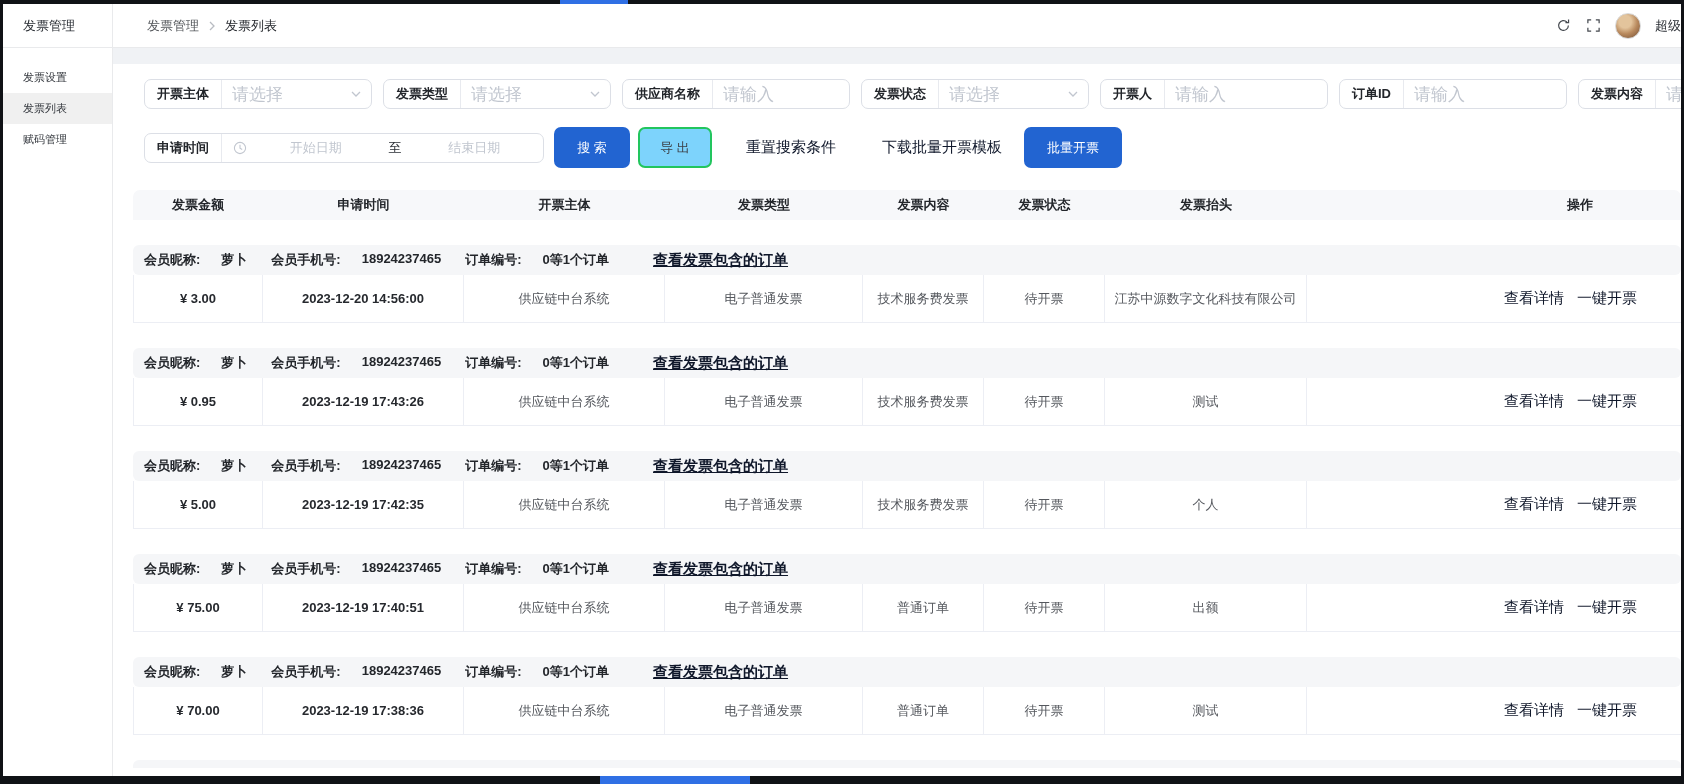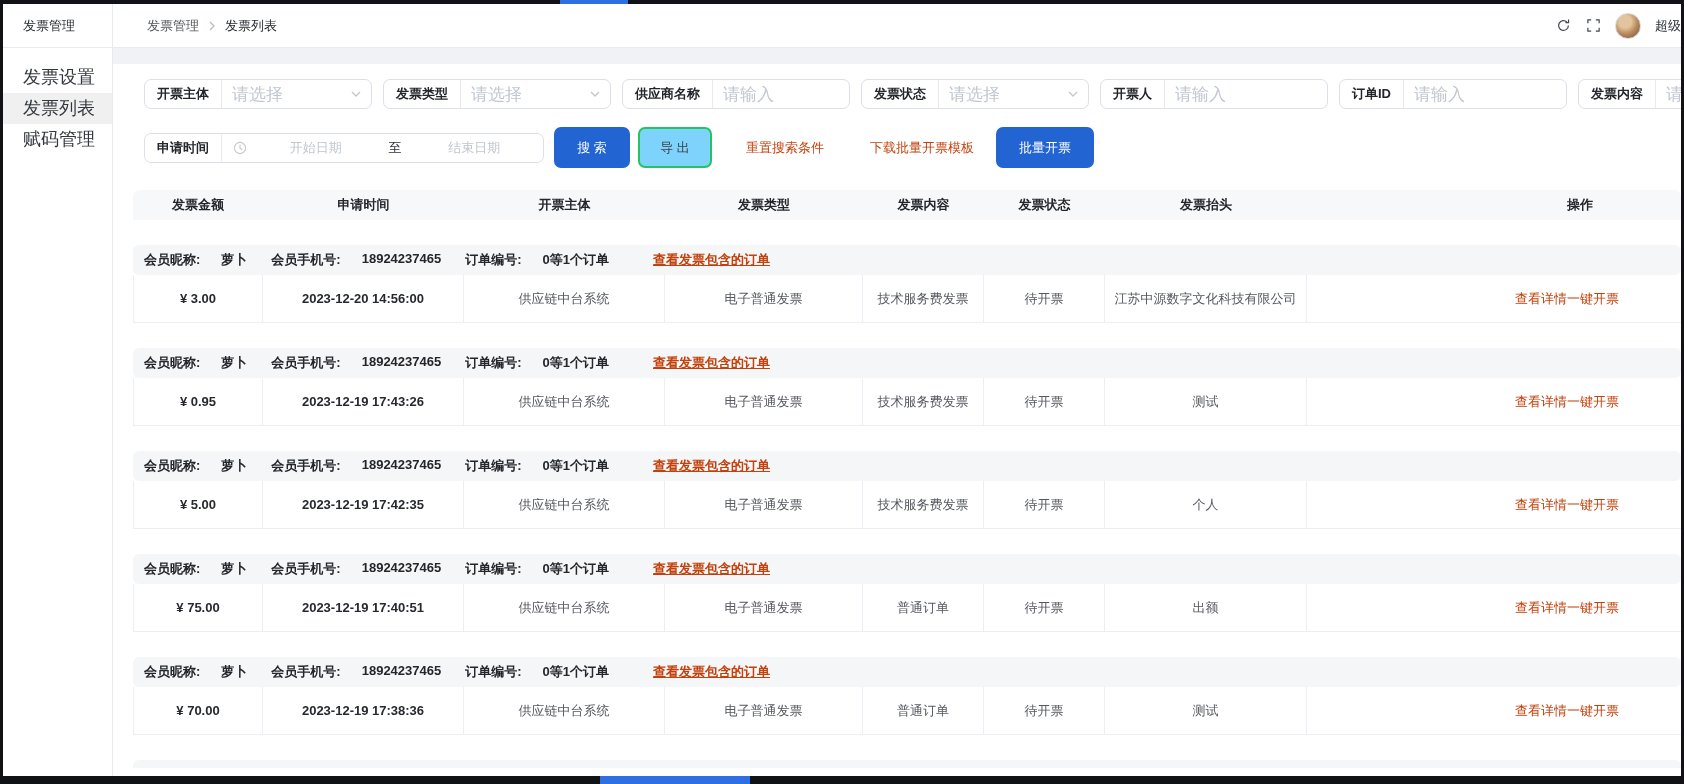--- a/index.html
+++ b/index.html
@@ -15,21 +15,21 @@
   .bar-top .accent{position:absolute;left:560px;width:68px;top:0;height:4px;background:#2f6fe4}
   .bar-bottom{position:absolute;left:0;right:0;bottom:0;height:8px;background:#101216;z-index:41}
   .bar-bottom .accent{position:absolute;left:600px;width:150px;top:0;height:8px;background:#2f6fe4}
 
   .app{position:absolute;left:3px;right:3px;top:4px;bottom:8px;display:flex;background:#fff}
 
   
   .sidebar{width:109px;flex:0 0 auto;border-right:1px solid #e9eaec;display:flex;flex-direction:column;background:#fff}
   .sb-title{height:43px;line-height:43px;padding-left:20px;font-size:13px;color:#2a2e34;border-bottom:1px solid #e9eaec;white-space:nowrap}
   .sb-menu{padding-top:14px}
-  .sb-item{height:31px;line-height:31px;padding-left:20px;font-size:18px;color:#33373d;cursor:pointer;white-space:nowrap}
+  .sb-item{height:31px;line-height:31px;padding-left:20px;font-size:11px;color:#33373d;cursor:pointer;white-space:nowrap}
   .sb-item.active{background:#f0f0f0}
 
   
   .main{flex:1;display:flex;flex-direction:column;min-width:0}
   .topbar{height:43px;flex:0 0 auto;border-bottom:1px solid #e9eaec;display:flex;align-items:center;padding-left:34px;position:relative}
   .crumbs{display:flex;align-items:center;gap:9px;font-size:13px;color:#55585c}
   .crumb{cursor:pointer}
   .crumb.last{color:#26292e}
   .crumb-sep{color:#b8bcc2;display:flex;align-items:center}
   .top-right{position:absolute;right:0;top:0;height:100%;display:flex;align-items:center;gap:14px}
@@ -55,39 +55,39 @@
   .clock{margin-left:11px;display:flex;flex:0 0 auto}
   .d-ph{flex:1;text-align:center;font-size:13px;color:#c1c6cf;white-space:nowrap}
   .d-sep{flex:0 0 auto;font-size:13px;color:#2a2e34;padding:0 4px}
 
   .btn{height:41px;border-radius:7px;font-size:13px;display:inline-flex;align-items:center;justify-content:center;cursor:pointer;box-sizing:border-box;white-space:nowrap}
   .btn-primary{background:#2264d1;color:#fff;border:none}
   .btn-plain{background:#7dd3fc;color:#3b3f45;border:2px solid #22c55e}
   .btn-search{width:76px;margin-left:10px}
   .btn-export{width:74px;margin-left:8px}
   .btn-batch{margin-left:22px;padding:0 23px}
-  .link{color:#c2410c;font-size:13px;cursor:pointer;text-decoration:none}
+  .link{color:#0f172a;font-size:15px;cursor:pointer;text-decoration:none}
   .link.reset{margin-left:34px}
   .link.download{margin-left:46px}
 
   
   .table{margin-top:22px;--cols:130px 201px 201px 198px 121px 121px 202px minmax(0,1fr)}
   .thead{display:grid;grid-template-columns:var(--cols);background:#f7f8fa;border-radius:7px 7px 0 0;height:30px;
     align-items:center;font-size:13px;font-weight:700;color:#23262b;text-align:center}
   .thead .th.op{text-align:right;padding-right:88px}
   .group{margin-top:25px}
   .gband{height:30px;background:#f5f6f8;border-radius:6px;display:flex;align-items:center;padding-left:11px;
     font-size:13px;font-weight:700;color:#23262b;white-space:nowrap}
   .gpair{margin-right:24px;display:flex;gap:21px}
   .gband .orders-link{margin-left:20px;text-decoration:underline;font-weight:700}
   .drow{display:grid;grid-template-columns:var(--cols);height:47px;font-size:13px;color:#55585e;border-bottom:1px solid #eceef4}
   .drow>div{display:flex;align-items:center;justify-content:center;border-right:1px solid #eceef4;overflow:hidden;
     padding:0 4px;box-sizing:border-box;text-align:left;white-space:nowrap}
   .drow>div:first-child{border-left:1px solid #eceef4}
-  .drow>div.actions{border-right:none;justify-content:flex-end;padding-right:62px;}
+  .drow>div.actions{border-right:none;justify-content:flex-end;padding-right:44px;gap:13px}
   .drow .strong{color:#26292e;font-weight:700}
   .next-band{margin-top:25px;height:8px;background:#f5f6f8;border-radius:6px 6px 0 0}
 </style>
 </head>
 <body>
 
 <div class="edge l"></div>
 <div class="edge r"></div>
 <div class="bar-top">
     <span class="accent"></span>

